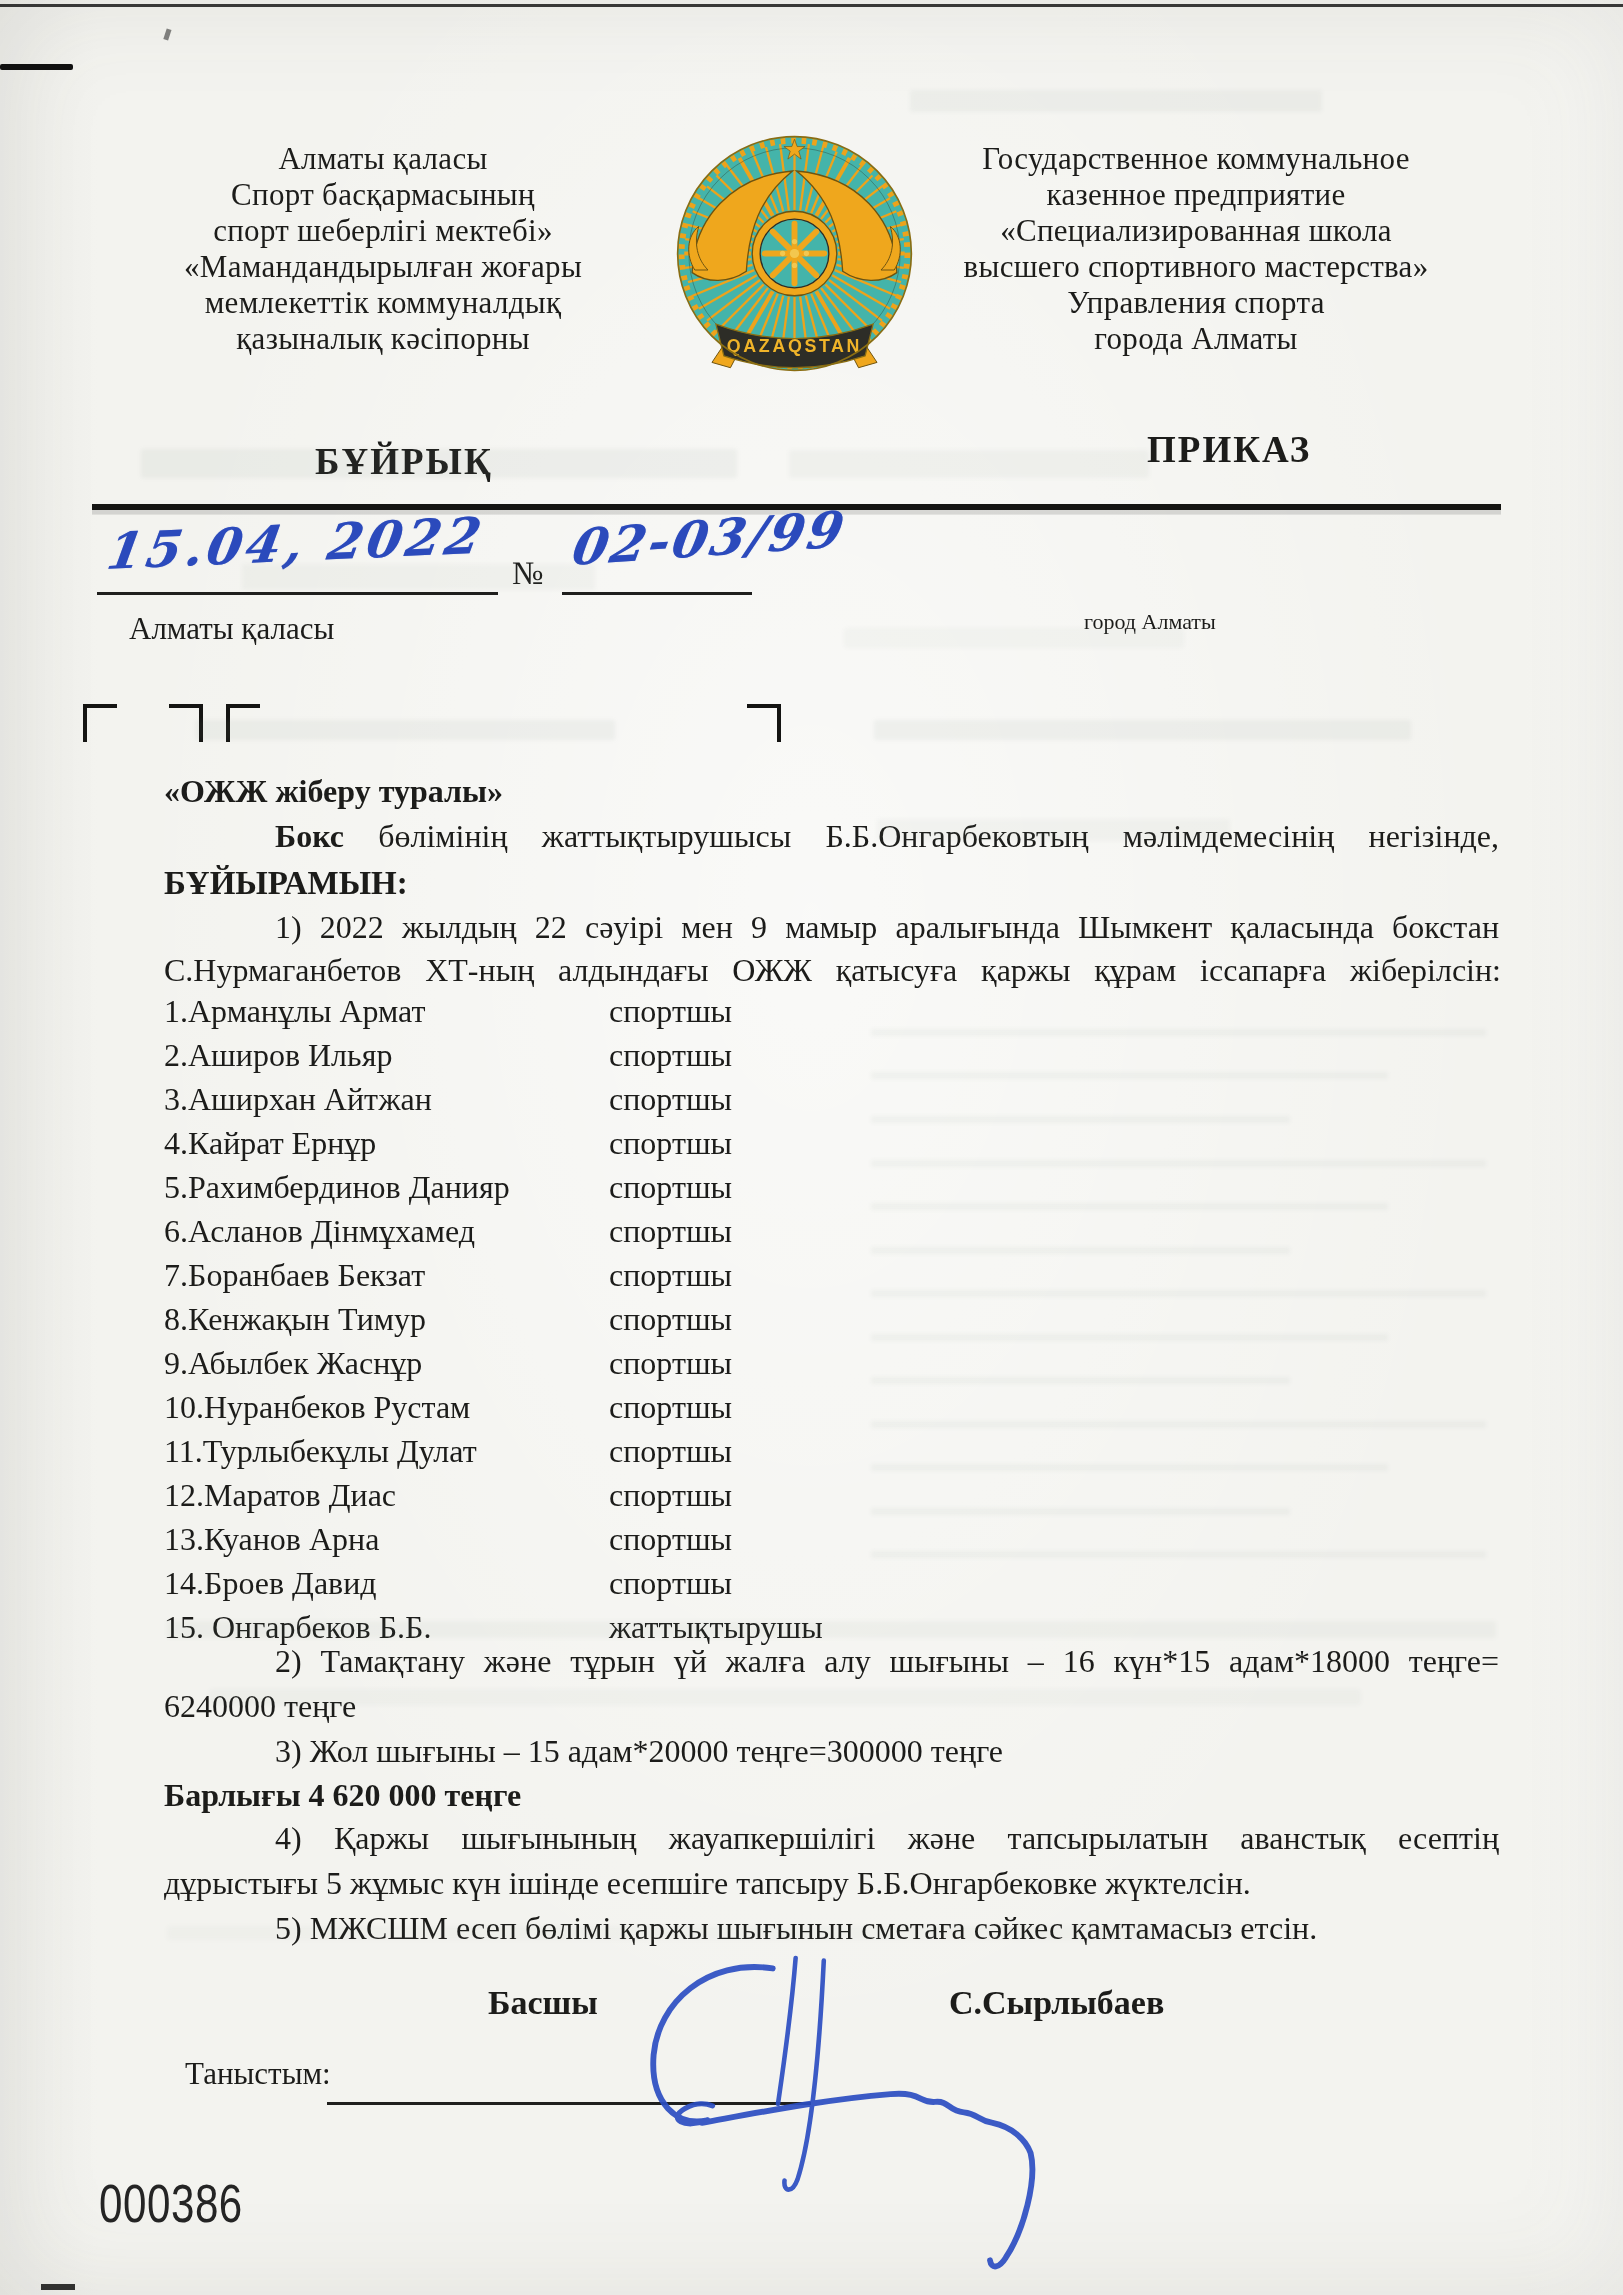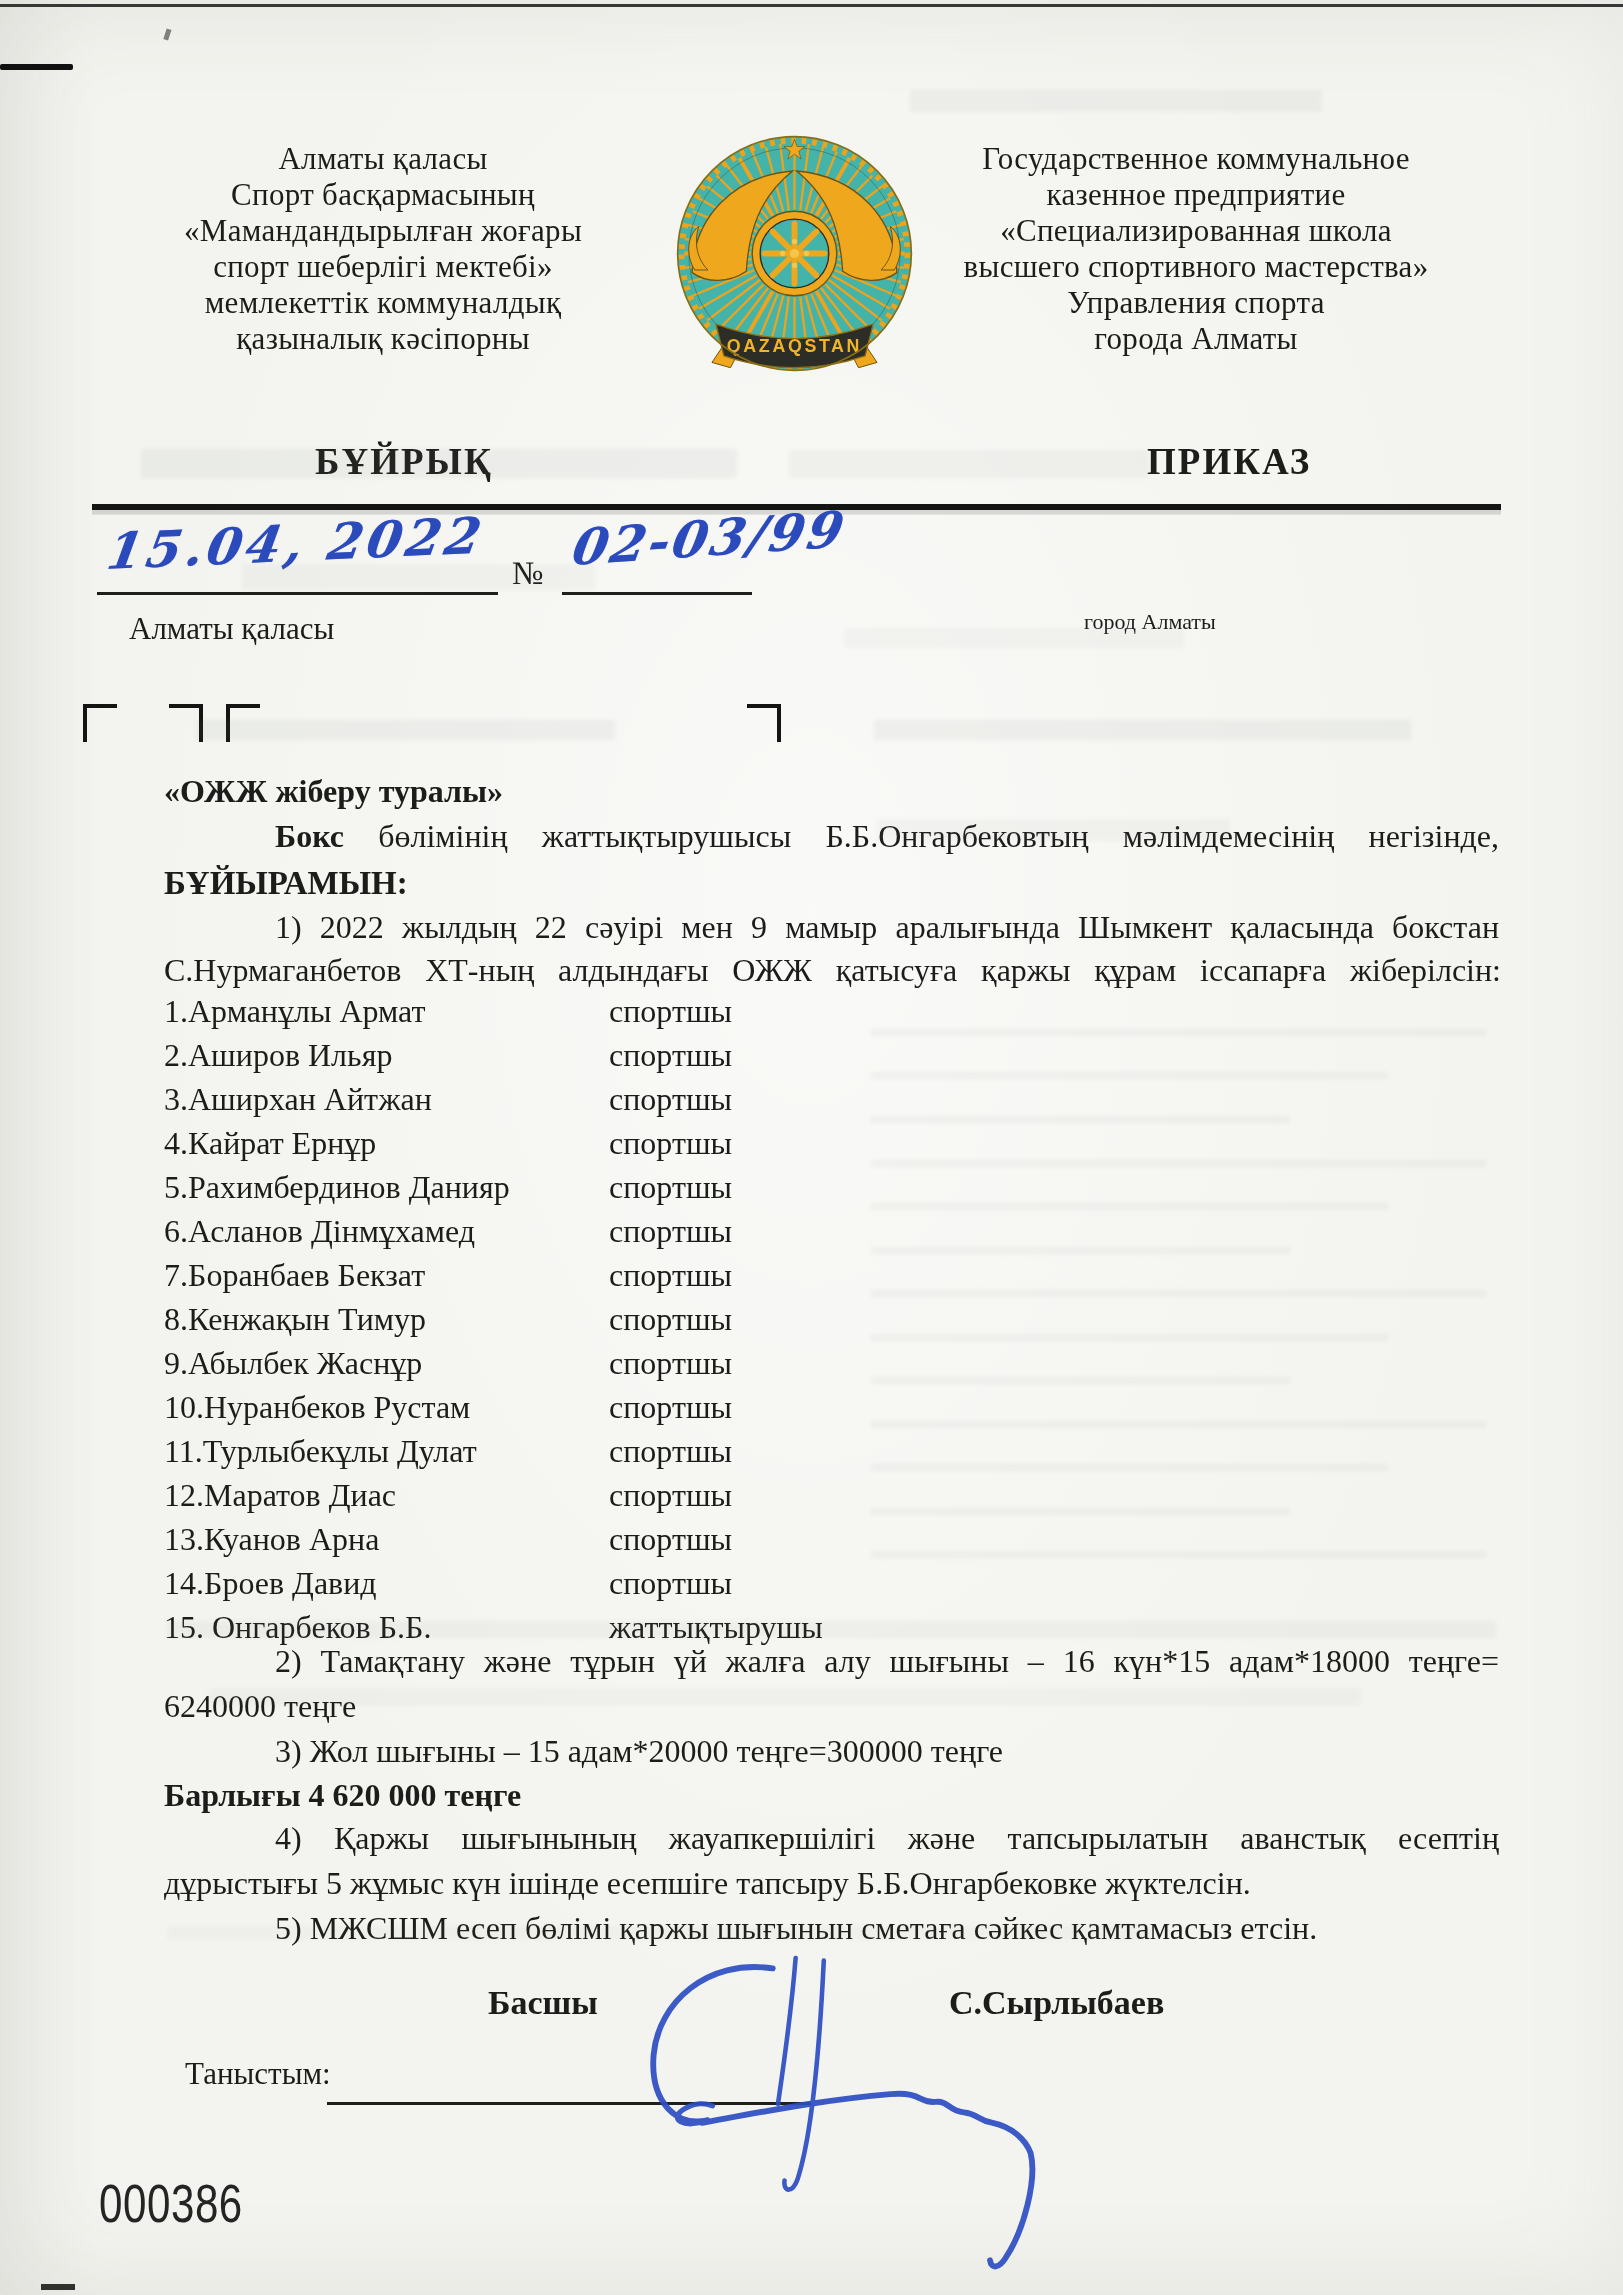--- a/index.html
+++ b/index.html
@@ -48,22 +48,22 @@
 
   <div class="abs artifact" style="left:0;top:3.9px;width:1623px;height:3.3px;opacity:.82;"></div>
   <div class="abs artifact" style="left:0;top:64px;width:73px;height:5.9px;border-radius:2px;"></div>
   <div class="abs artifact" style="left:165px;top:29px;width:4.6px;height:10.5px;opacity:.5;transform:rotate(18deg);"></div>
   <div class="abs artifact" style="left:41px;top:2284px;width:34px;height:5.9px;opacity:.85;"></div>
 
   <div class="abs hdr" style="left:167px;top:141px;width:432px;">
 
   <div>Алматы қаласы</div>
       <div>Спорт басқармасының</div>
+      <div>спорт шеберлігі мектебі»</div>
       <div>«Мамандандырылған жоғары</div>
-      <div>спорт шеберлігі мектебі»</div>
       <div>мемлекеттік коммуналдық</div>
       <div>қазыналық кәсіпорны</div>
     </div>
 
   <div class="abs hdr" style="left:918px;top:141px;width:556px;">
 
   <div>Государственное коммунальное</div>
       <div>казенное предприятие</div>
       <div>«Специализированная школа</div>
       <div>высшего спортивного мастерства»</div>
@@ -146,21 +146,21 @@
     </g>
     <path d="M181,8 L185,19 L197,19 L187.5,26 L191,38 L181,30.5 L171,38 L174.5,26 L165,19 L177,19 Z" fill="#efa71d" stroke="#6d5310" stroke-width="1"></path>
     <path d="M88,298 L56,346 L84,354 L108,308 Z" fill="#efa71d" stroke="#6d5310" stroke-width="1.5"></path>
     <path d="M274,298 L306,346 L278,354 L254,308 Z" fill="#efa71d" stroke="#6d5310" stroke-width="1.5"></path>
     <path d="M62,288 Q181,332 300,288 L288,336 Q181,372 74,336 Z" fill="#2d2d27" stroke="#8a6d12" stroke-width="2"></path>
     <text x="181" y="330" text-anchor="middle" font-size="27" font-weight="bold" fill="#f0b429" letter-spacing="4">QAZAQSTAN</text>
     <circle cx="181" cy="181" r="177" fill="none" stroke="#8a6d12" stroke-width="2.5"></circle>
   </svg>
 
   <div class="abs doc-title" style="left:315px;top:440px;">БҰЙРЫҚ</div>
-  <div class="abs doc-title" style="left:1147px;top:440px;">ПРИКАЗ</div>
+  <div class="abs doc-title" style="left:1147px;top:428px;">ПРИКАЗ</div>
 
   <div class="abs rule" style="left:92px;top:504px;width:1409px;height:5.9px;"></div>
 
   <div class="abs hand" style="left:103px;top:522px;font-size:50px;letter-spacing:3.9px;">15.04, 2022</div>
   <div class="abs formline" style="left:97px;top:592px;width:401px;"></div>
   <div class="abs" style="left:512px;top:555px;font-size:33px;">№</div>
   <div class="abs formline" style="left:562px;top:592px;width:190px;"></div>
   <div class="abs hand" style="left:568px;top:518px;font-size:50px;letter-spacing:2.6px;transform:skewX(-14deg) rotate(-4deg);">02-03/99</div>
 
   <div class="abs body-line" style="left:129px;top:610px;font-size:31px;">Алматы қаласы</div>

